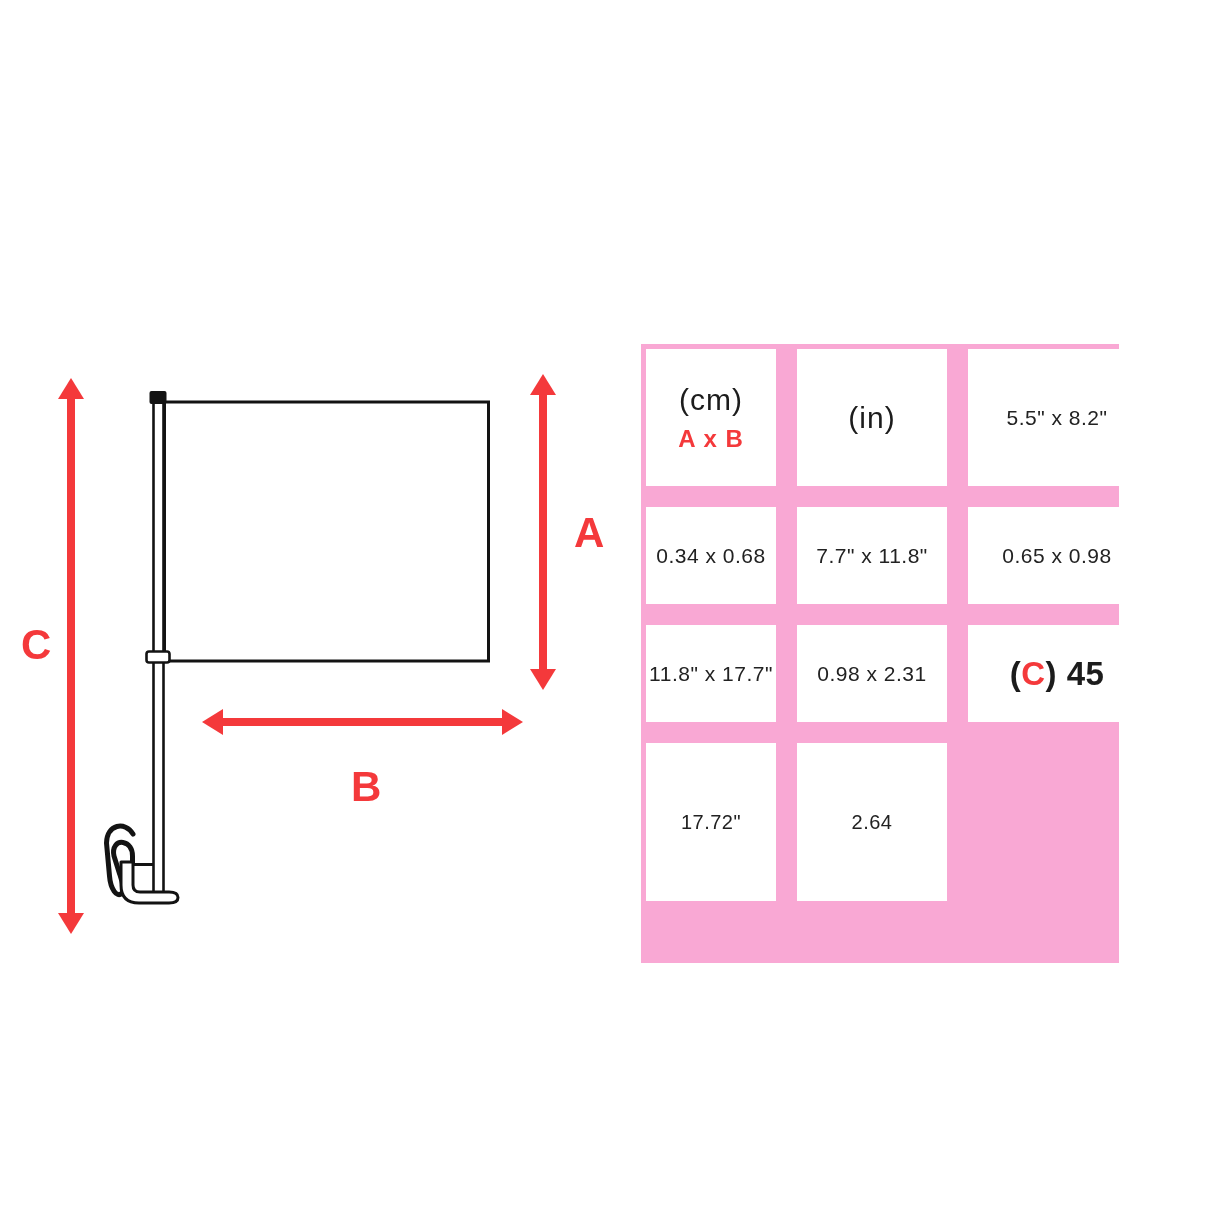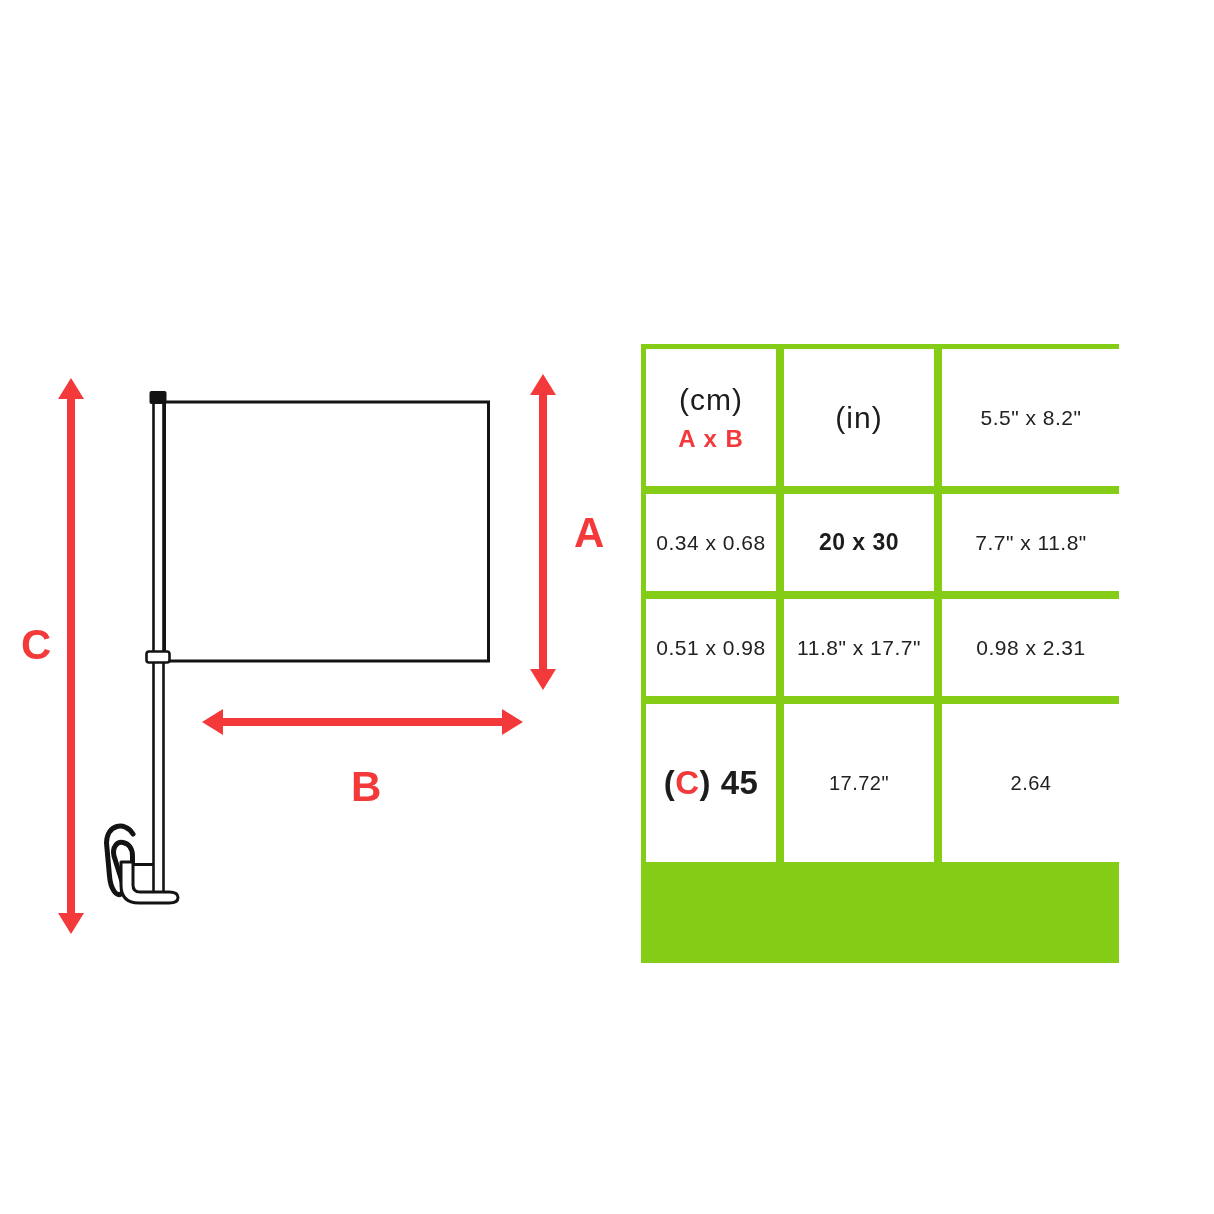--- a/index.html
+++ b/index.html
@@ -22,25 +22,25 @@
     letter-spacing: 0.5px;
   }
   .label-a { left: 574px; top: 512px; }
   .label-b { left: 351px; top: 766px; }
   .label-c { left: 21px;  top: 624px; }
 
   .size-table {
     position: absolute;
     left: 641px; top: 344px;
     width: 478px; height: 619px;
-    background: #84cc16;
+    background: #f9a8d4;
     display: grid;
     grid-template-columns: 130px 150px 178px;
     grid-template-rows: 137px 97px 97px 158px 100px;
-    gap: 8px;
+    gap: 21px;
     padding: 5px;
     box-sizing: border-box;
   }
   .cell {
     background: #ffffff;
     display: flex;
     flex-direction: column;
     align-items: center;
     justify-content: center;
     text-align: center;
@@ -116,27 +116,24 @@
     </div>
 
     <div class="cell">
       <div class="num-val">5.5" x 8.2"</div>
     </div>
     <div class="cell">
       <div class="num-val">0.34 x 0.68</div>
     </div>
 
     <div class="cell">
-      <div class="cm-val">20 x 30</div>
-    </div>
-    <div class="cell">
       <div class="num-val">7.7" x 11.8"</div>
     </div>
     <div class="cell">
-      <div class="num-val">0.51 x 0.98</div>
+      <div class="num-val">0.65 x 0.98</div>
     </div>
 
     <div class="cell">
       <div class="num-val">11.8" x 17.7"</div>
     </div>
     <div class="cell">
       <div class="num-val">0.98 x 2.31</div>
     </div>
 
     <div class="cell">

